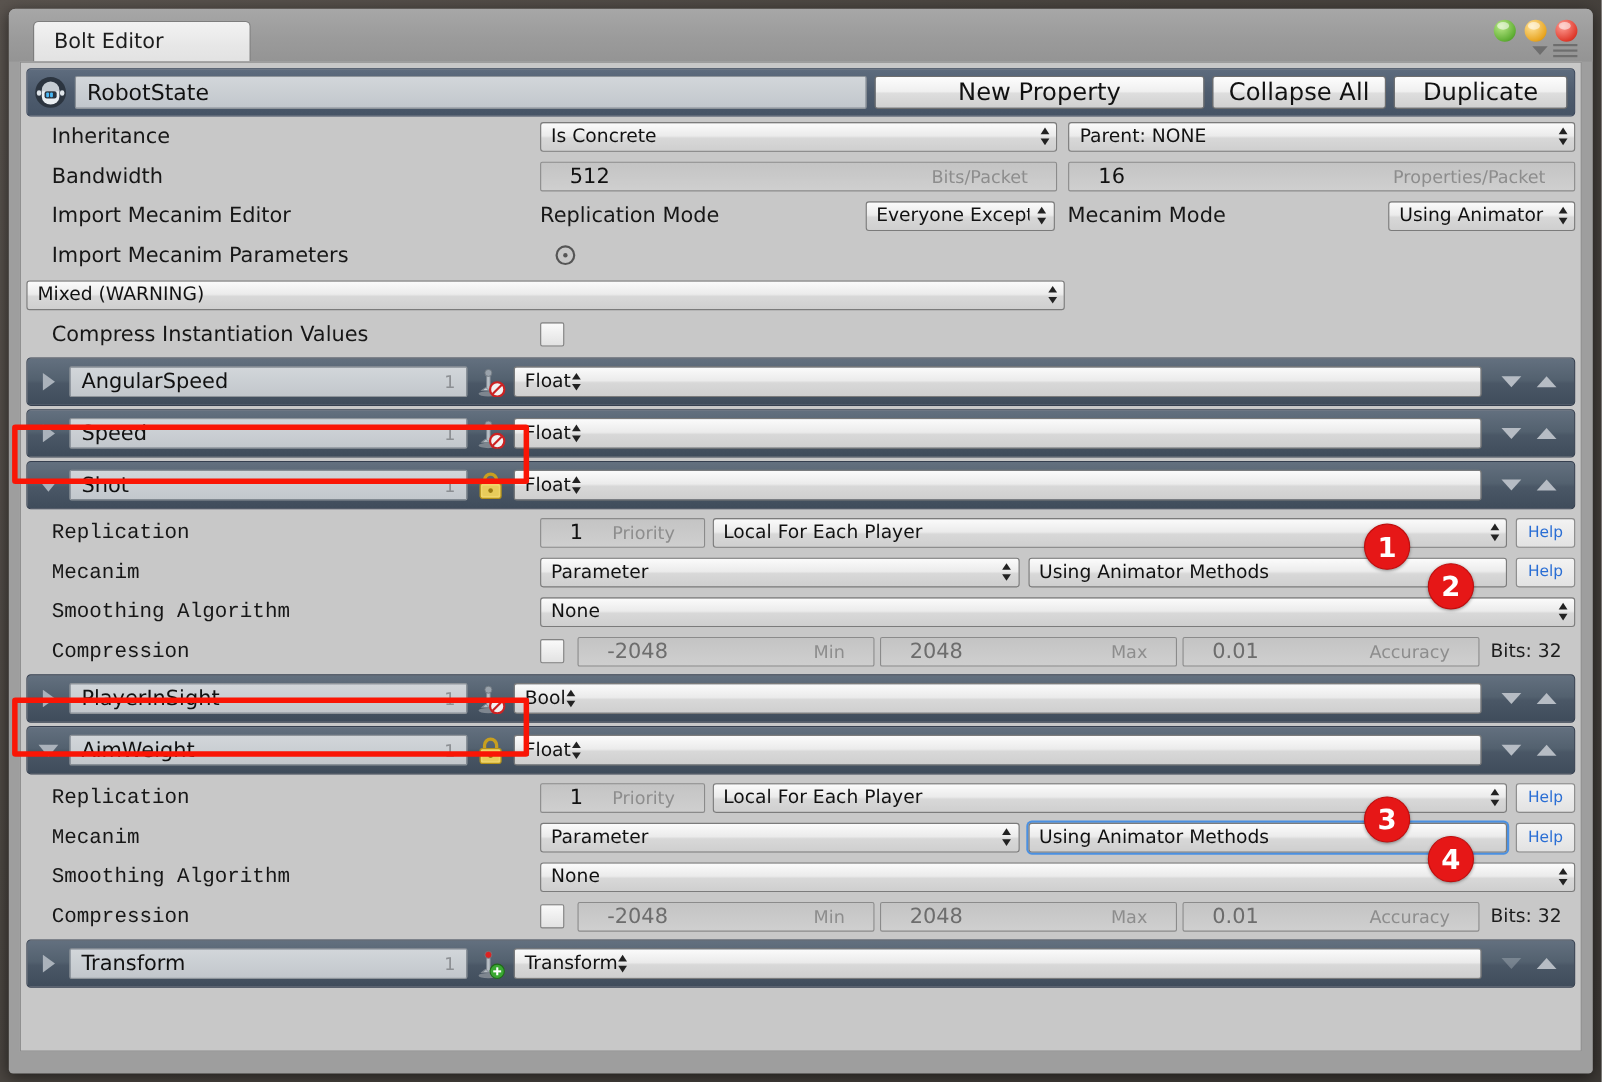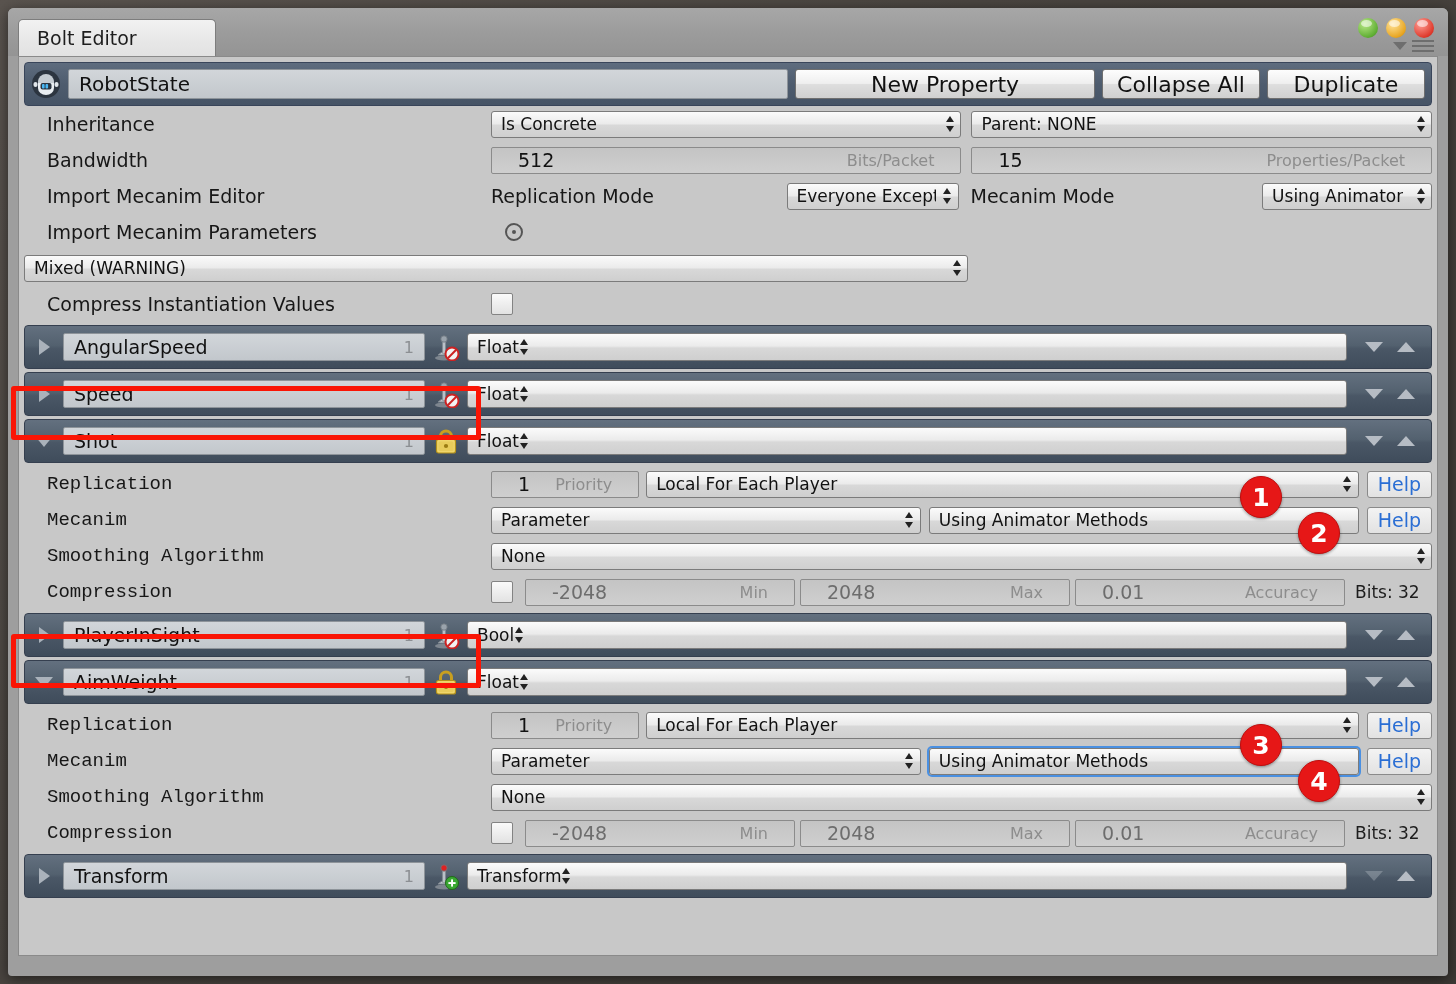--- a/index.html
+++ b/index.html
@@ -21,21 +21,21 @@
     box-shadow: 0 3px 14px rgba(0,0,0,.55);
     overflow: hidden;
   }
 
   
   #titlebar {
     position: absolute; left: 0; top: 0; width: 100%; height: 48px;
     background: linear-gradient(180deg,#a7a7a7 0%,#9b9b9b 55%,#949494 100%);
   }
   #tab {
-    position: absolute; left: 10px; top: 11px;
+    position: absolute; left: 22px; top: 11px;
     width: 198px; height: 37px;
     background: linear-gradient(180deg,#f2f2f2 0%,#e7e7e7 60%,#e2e2e2 100%);
     border: 1px solid #7d7d7d; border-bottom: none;
     border-radius: 5px 5px 0 0;
     display: flex; align-items: center;
     padding-left: 18px;
     font-size: 19px; color: #1d1d1d;
   }
   .winbtns { position: absolute; right: 14px; top: 10px; display: flex; gap: 8px; }
   .wb { width: 20px; height: 20px; border-radius: 50%; position: relative; }
@@ -165,21 +165,21 @@
   .badge {
     position: absolute; z-index: 40;
     width: 42px; height: 42px; border-radius: 50%;
     background: #e61717; border: 1px solid #c00d0d;
     color: #fff; font-size: 25px; font-weight: bold;
     display:flex; align-items:center; justify-content:center;
     box-shadow: 0 1px 3px rgba(0,0,0,.4);
   }
 
   .helplink {
-    font-size: 19px; color: #2a6ed4;
+    font-size: 14px; color: #2a6ed4;
     background: linear-gradient(180deg,#f3f3f3 0%,#e2e2e2 100%);
     border: 1px solid #8a8a8a; border-radius: 3px;
     height: 27px; padding: 0 10px; display:flex; align-items:center; cursor:pointer;
   }
 
   .focus-ring { box-shadow: 0 0 0 2px #4a90e2; }
 
   
   svg { display: block; }
 </style>
@@ -254,21 +254,21 @@
       </div>
     </div>
 
     <div class="row">
       <div class="rlabel">Bandwidth</div>
       <div class="ctl textfield" style="width:472px">
         <span style="font-size:19px">512</span>
         <span class="hint">Bits/Packet</span>
       </div>
       <div class="ctl textfield" style="width:462px;margin-left:10px">
-        <span style="font-size:19px">15</span>
+        <span style="font-size:19px">16</span>
         <span class="hint">Properties/Packet</span>
       </div>
     </div>
 
     <div class="row">
       <div class="rlabel">Import Mecanim Editor</div>
       <div style="width:300px;font-size:19px;color:#171717">Replication Mode</div>
       <div class="ctl popup" style="width:172px">
         <span style="white-space:nowrap;overflow:hidden">Everyone Except</span>
         <span class="arrows">

